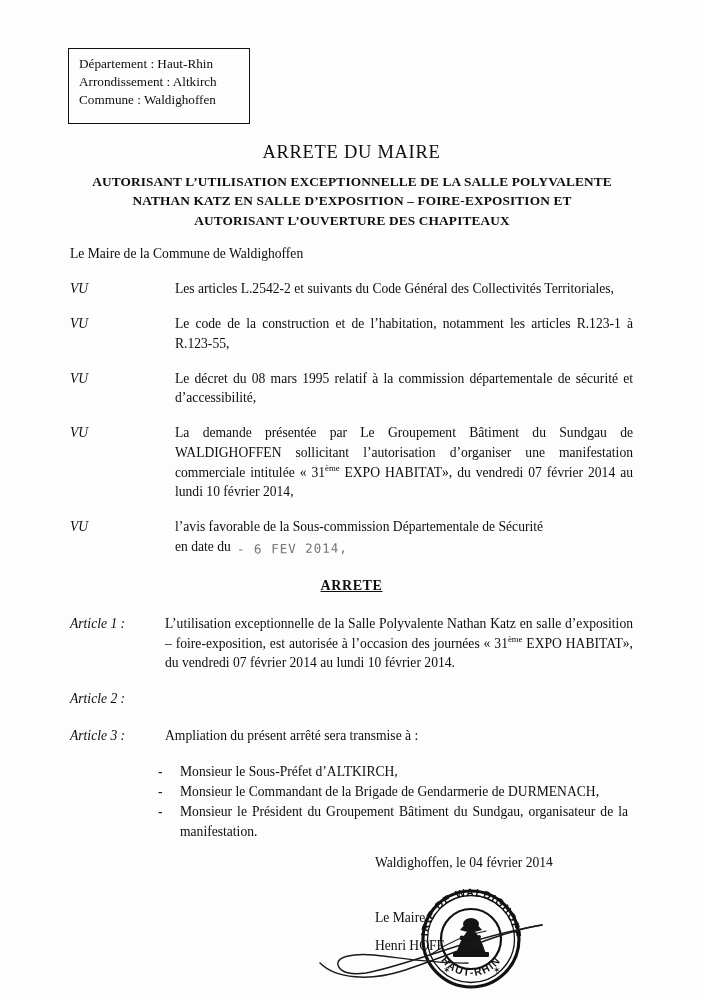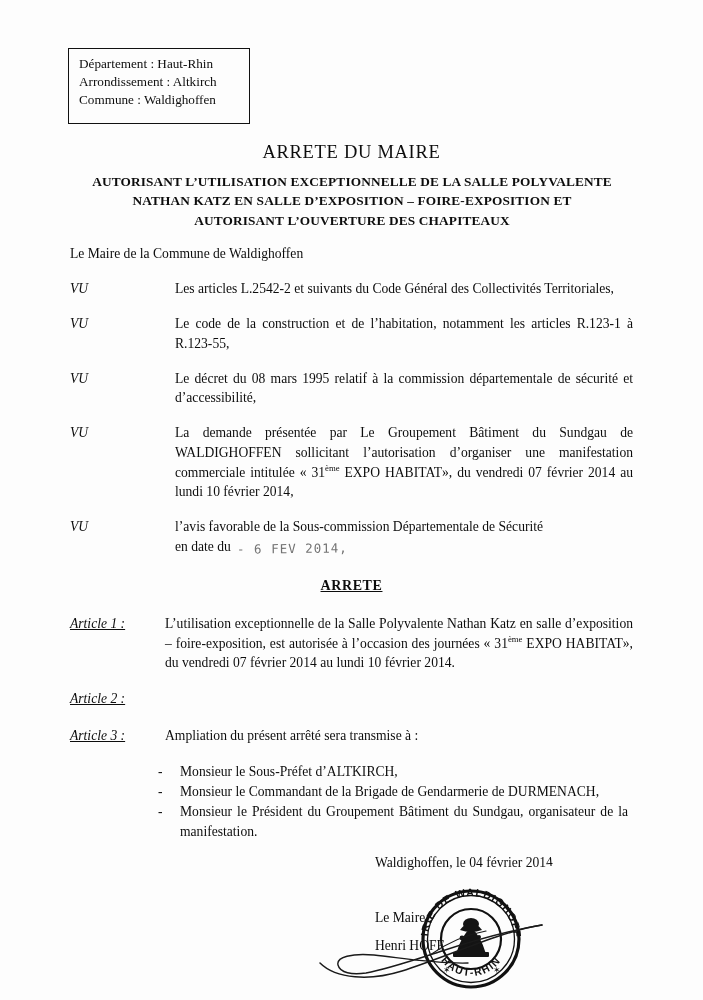--- a/index.html
+++ b/index.html
@@ -138,21 +138,20 @@
   }
 
   .art-row {
     display: flex;
     margin-bottom: 17px;
     font-size: 13.6px;
   }
   .art-label {
     flex: 0 0 95px;
     font-style: italic;
-    text-decoration: underline;
     line-height: 1.42;
   }
   .art-text {
     flex: 1 1 auto;
     text-align: justify;
     line-height: 1.42;
   }
   .art-text.nojust { text-align: left; }
 
   .recip-list {

